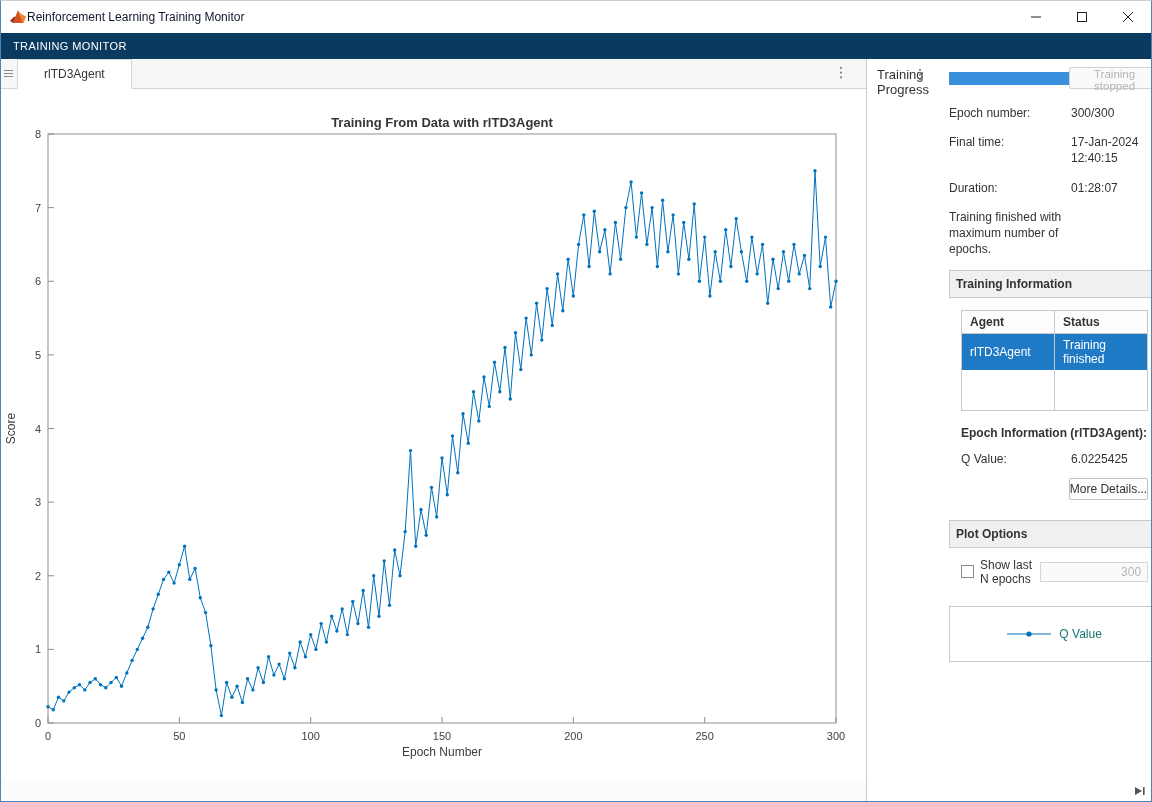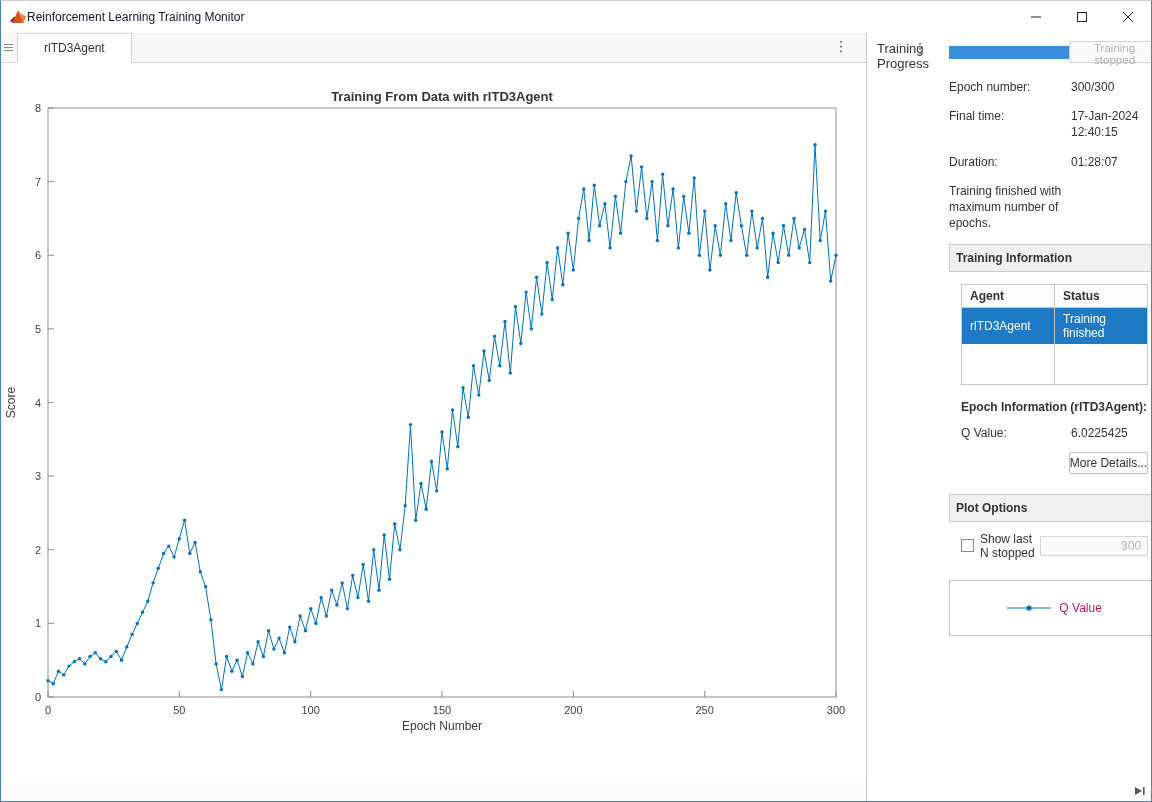--- a/index.html
+++ b/index.html
@@ -64,21 +64,21 @@
   .qvalue-row .field-label { width:110px; }
   .more-details-wrap { text-align:right; margin-top:12px; }
   .more-details { height:22px; padding:0 0; font-size:12px; color:#333; background:#fdfdfd; border:1px solid #c0c0c0; border-radius:2px; font-family:"Liberation Sans",sans-serif; }
 
   .plot-options-row { display:flex; align-items:center; padding:10px 12px 12px 12px; }
   .checkbox { width:13px; height:13px; border:1px solid #8a8a8a; background:#fff; flex:0 0 auto; }
   .cb-label { font-size:12px; color:#333; margin-left:6px; }
   .n-input { margin-left:auto; width:108px; height:20px; border:1px solid #d6d6d6; background:#fafafa; color:#b5b5b5; text-align:right; font-size:12px; padding:0 6px; font-family:"Liberation Sans",sans-serif; }
 
   .legend-box { margin-top:8px; border:1px solid #c8c8c8; height:56px; display:flex; align-items:center; justify-content:center; background:#fff; }
-  .legend-label { font-size:12px; color:#be185d; margin-left:8px; }
+  .legend-label { font-size:12px; color:#0f766e; margin-left:8px; }
 
   .corner-icon { position:absolute; right:4px; bottom:3px; width:14px; height:14px; }
 </style>
 </head>
 <body>
 
 <div class="window">
 
   <div class="titlebar">
     <span class="logo">
@@ -102,20 +102,23 @@
       </div>
       <div class="win-btn">
         <svg width="10" height="10">
             <line x1="0" y1="0" x2="10" y2="10" stroke="#222" stroke-width="1"></line>
             <line x1="10" y1="0" x2="0" y2="10" stroke="#222" stroke-width="1"></line>
           </svg>
       </div>
     </div>
   </div>
 
+  <div class="toolstrip">
+    <span class="toolstrip-label">TRAINING MONITOR</span>
+  </div>
 
   <div class="content">
 
     <div class="left-col">
       <div class="tabstrip">
         <span class="hamburger">
             <i></i>
             <i></i>
             <i></i>
           </span>
@@ -375,21 +378,21 @@
             <span class="field-value">6.0225425</span>
           </div>
           <div class="more-details-wrap">
             <button class="more-details">More Details...</button>
           </div>
         </div>
 
         <div class="section-header">Plot Options</div>
         <div class="plot-options-row">
           <span class="checkbox"></span>
-          <span class="cb-label">Show last N stopped</span>
+          <span class="cb-label">Show last N epochs</span>
           <input class="n-input" disabled="" value="300" style="">
         </div>
 
         <div class="legend-box">
           <svg width="44" height="10">
             <line x1="0" y1="5" x2="44" y2="5" stroke="#0072BD" stroke-width="1.2"></line>
             <circle cx="22" cy="5" r="2.6" fill="#0072BD"></circle>
           </svg>
           <span class="legend-label">Q Value</span>
         </div>

